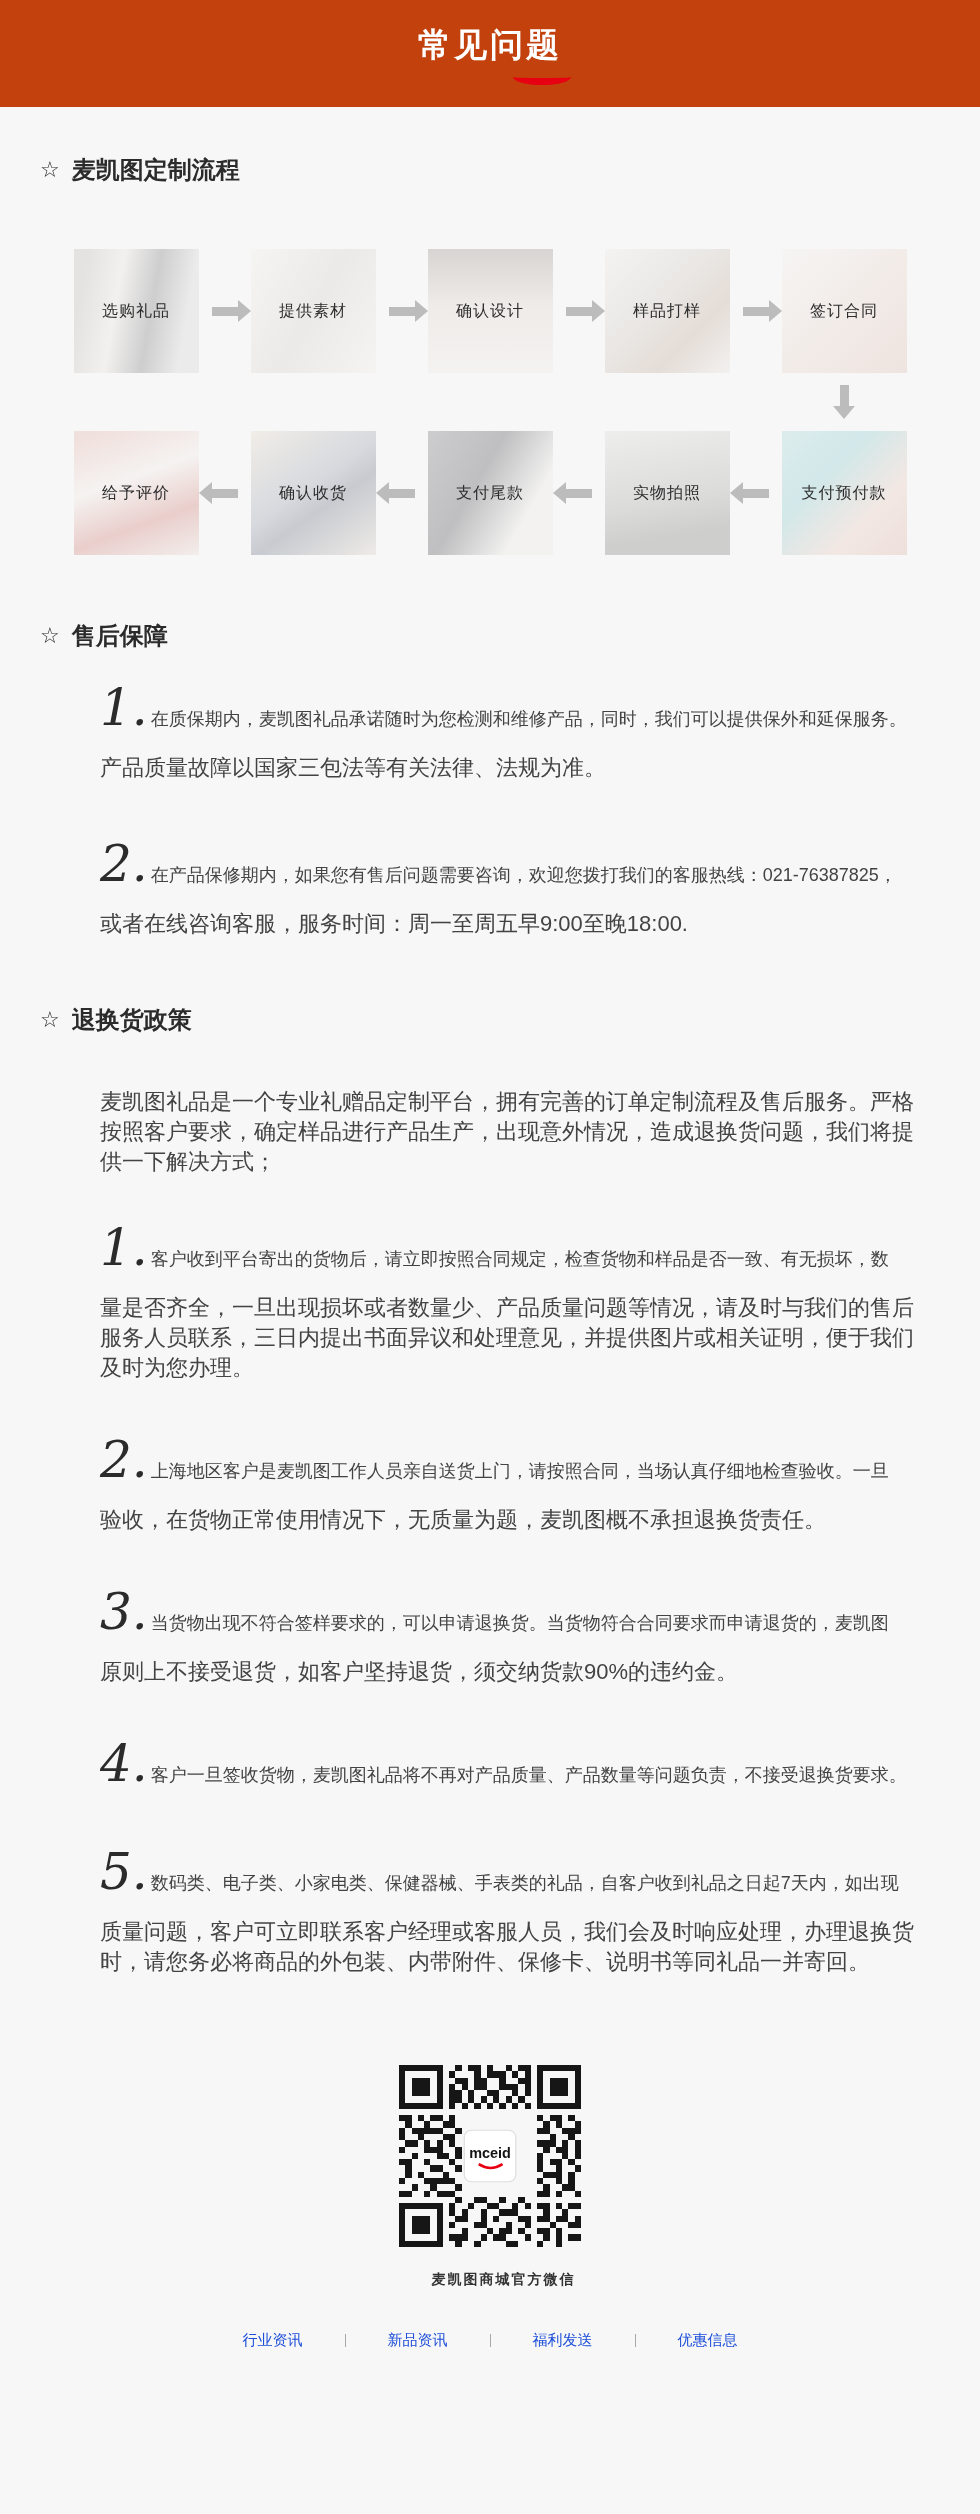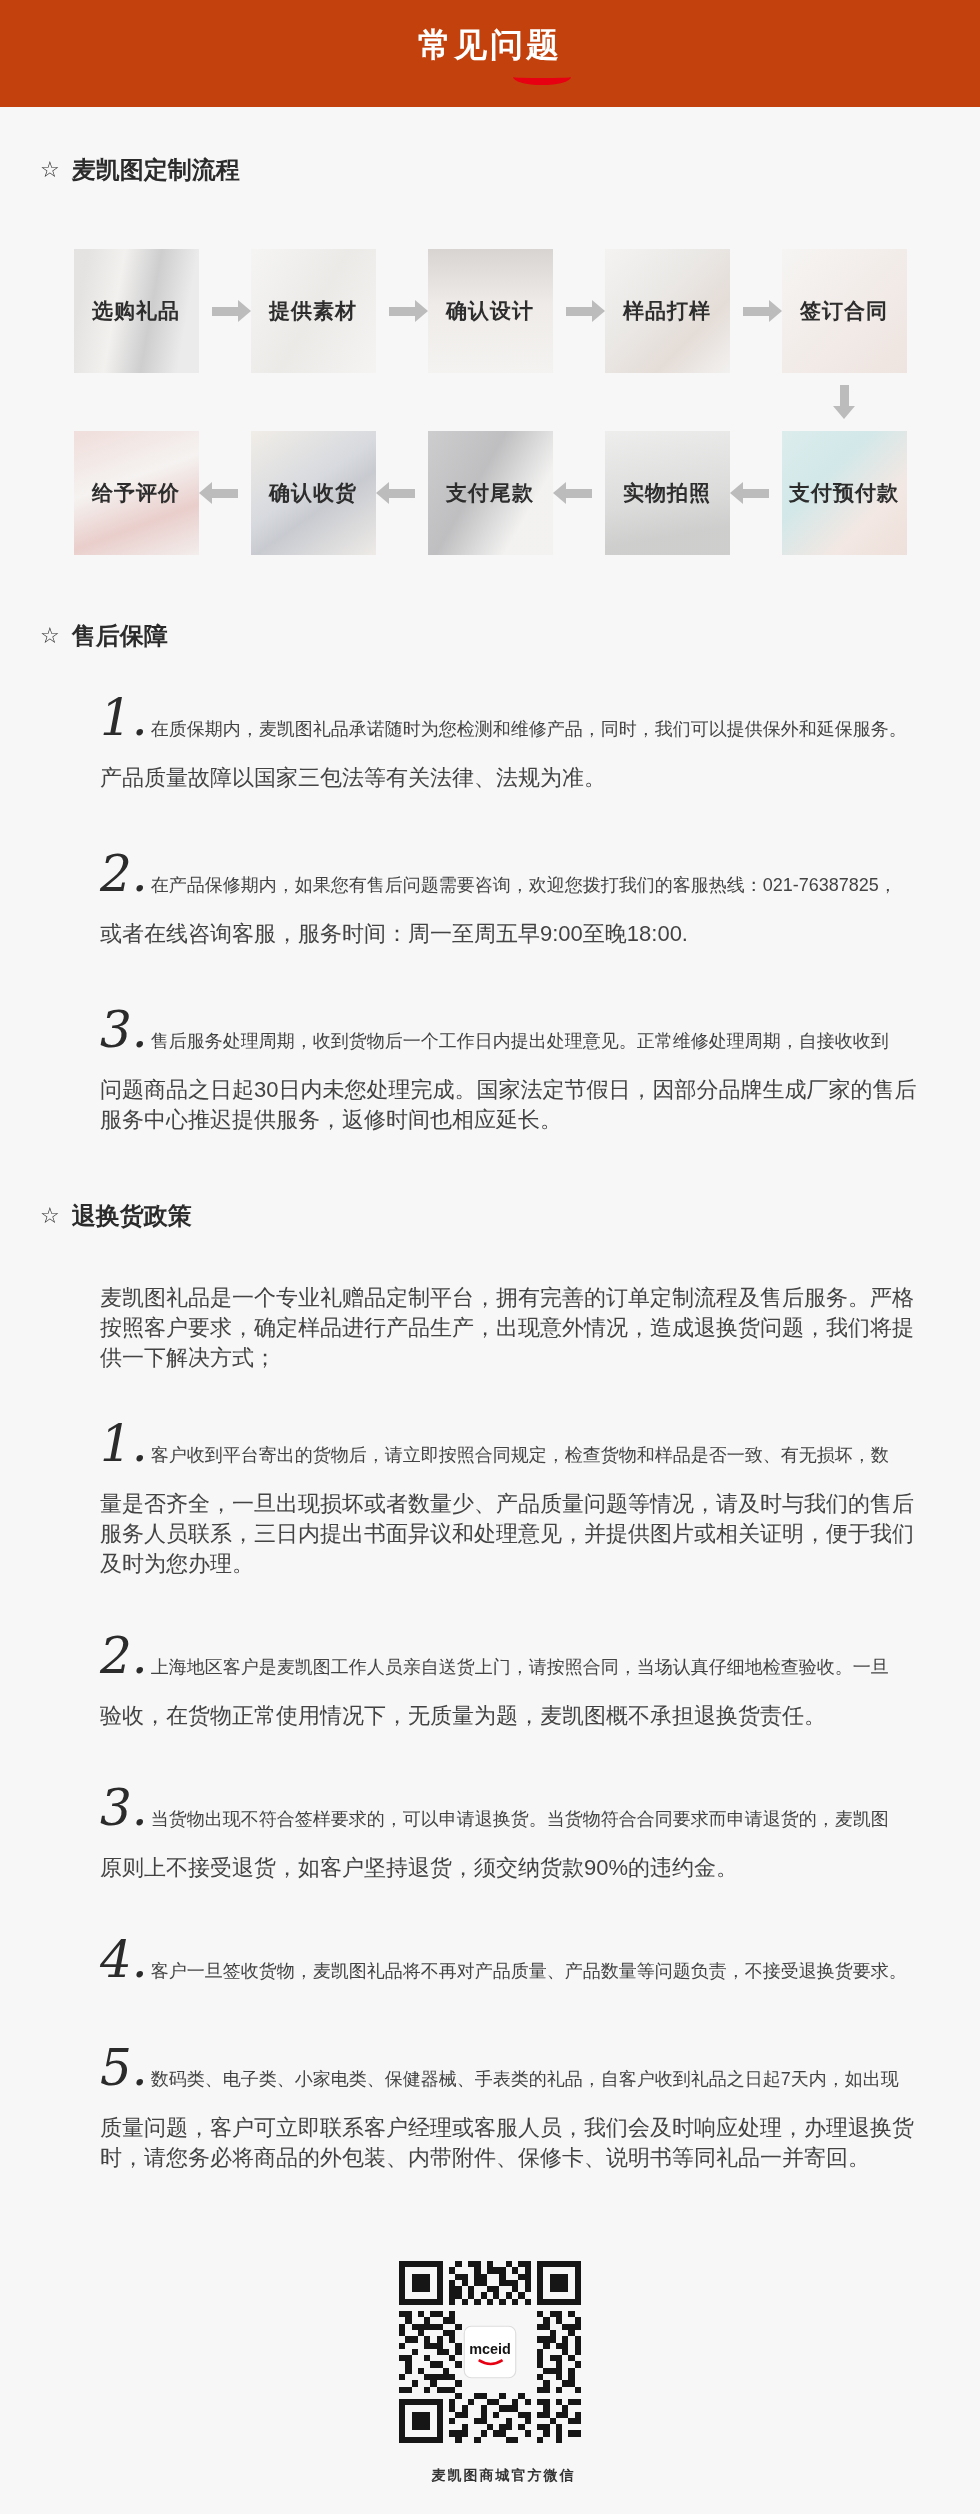--- a/index.html
+++ b/index.html
@@ -39,21 +39,21 @@
   .p3  { background:linear-gradient(180deg,#8d837c,#d9cfc6 45%,#efe9e2); }
   .p4  { background:linear-gradient(135deg,#ece9e4,#cdc6bd 40%,#b99e8d 70%,#e8e4de); }
   .p5  { background:linear-gradient(135deg,#f3efe9,#e5cfc4 55%,#d9b7a8); }
   .p6  { background:linear-gradient(160deg,#e0a9a0 5%,#f0e8e2 40%,#c96f66 70%,#e8d8d2); }
   .p7  { background:linear-gradient(145deg,#e3d7c4,#8c94a4 45%,#5a6276 60%,#d9cfc2); }
   .p8  { background:linear-gradient(120deg,#6b6b70,#3c3c42 40%,#e8e6e2 75%); }
   .p9  { background:linear-gradient(170deg,#d8d8d6,#9b9b99 55%,#6f6f6d 80%); }
   .p10 { background:linear-gradient(135deg,#9fd4d4,#7cc4c8 35%,#e8c4b4 70%,#d8a898); }
   .step-label {
     position:absolute; inset:0; display:flex; align-items:center; justify-content:center;
-    font-size:21px; font-weight:bold; color:#2d2d2d; letter-spacing:1px; white-space:nowrap;
+    font-size:16px; font-weight:normal; color:#2d2d2d; letter-spacing:1px; white-space:nowrap;
   }
   .arrow-cell { width:52px; flex:0 0 auto; display:flex; justify-content:center; align-items:center; }
   .h-arrow { position:relative; width:26px; height:9px; background:#bcbcbc; display:inline-block; }
   .h-arrow.right::after {
     content:""; position:absolute; left:100%; top:50%; transform:translateY(-50%);
     border:11px solid transparent; border-right:0; border-left:13px solid #bcbcbc;
   }
   .h-arrow.left::before {
     content:""; position:absolute; right:100%; top:50%; transform:translateY(-50%);
     border:11px solid transparent; border-left:0; border-right:13px solid #bcbcbc;
@@ -62,21 +62,21 @@
   .down-cell { position:absolute; top:12px; left:708px; width:125px; display:flex; justify-content:center; }
   .v-arrow { position:relative; width:9px; height:21px; background:#bcbcbc; }
   .v-arrow::after {
     content:""; position:absolute; top:100%; left:50%; transform:translateX(-50%);
     border:11px solid transparent; border-bottom:0; border-top:13px solid #bcbcbc;
   }
   
   .text-col { margin:0 45px 0 100px; }
   .intro { margin-top:50px; font-size:22px; line-height:30px; color:#434343; }
   .policy-item { margin-top:52px; }
-  .policy-item.first { margin-top:40px; }
+  .policy-item.first { margin-top:30px; }
   .policy-item.gap46 { margin-top:46px; }
   .policy-item.gap56 { margin-top:56px; }
   .policy-item.gap58 { margin-top:58px; }
   .lead { font-size:18px; color:#434343; }
   .num {
     font-family:"DejaVu Serif","Liberation Serif",serif; font-style:italic;
     font-size:50px; line-height:1; font-weight:normal; color:#2b2b2b; margin-right:3px;
   }
   .rest { margin-top:20px; font-size:22px; line-height:30px; color:#434343; }
   .rest:empty { display:none; }
@@ -189,24 +189,20 @@
 </h2>
 
 <div class="text-col">
   <div class="policy-item first">
     <p class="lead"><span class="num">1.</span><span>在质保期内，麦凯图礼品承诺随时为您检测和维修产品，同时，我们可以提供保外和延保服务。</span></p>
     <p class="rest">产品质量故障以国家三包法等有关法律、法规为准。</p>
   </div>
   <div class="policy-item gap56">
     <p class="lead"><span class="num">2.</span><span>在产品保修期内，如果您有售后问题需要咨询，欢迎您拨打我们的客服热线：021-76387825，</span></p>
     <p class="rest">或者在线咨询客服，服务时间：周一至周五早9:00至晚18:00.</p>
-  </div>
-  <div class="policy-item gap56">
-    <p class="lead"><span class="num">3.</span><span>售后服务处理周期，收到货物后一个工作日内提出处理意见。正常维修处理周期，自接收收到</span></p>
-    <p class="rest">问题商品之日起30日内未您处理完成。国家法定节假日，因部分品牌生成厂家的售后服务中心推迟提供服务，返修时间也相应延长。</p>
   </div>
 </div>
 
 <h2 class="sec-title mt64">
   <span class="star">☆</span>
   <span>退换货政策</span>
 </h2>
 
 <div class="text-col">
   <p class="intro">麦凯图礼品是一个专业礼赠品定制平台，拥有完善的订单定制流程及售后服务。严格按照客户要求，确定样品进行产品生产，出现意外情况，造成退换货问题，我们将提供一下解决方式；</p>

